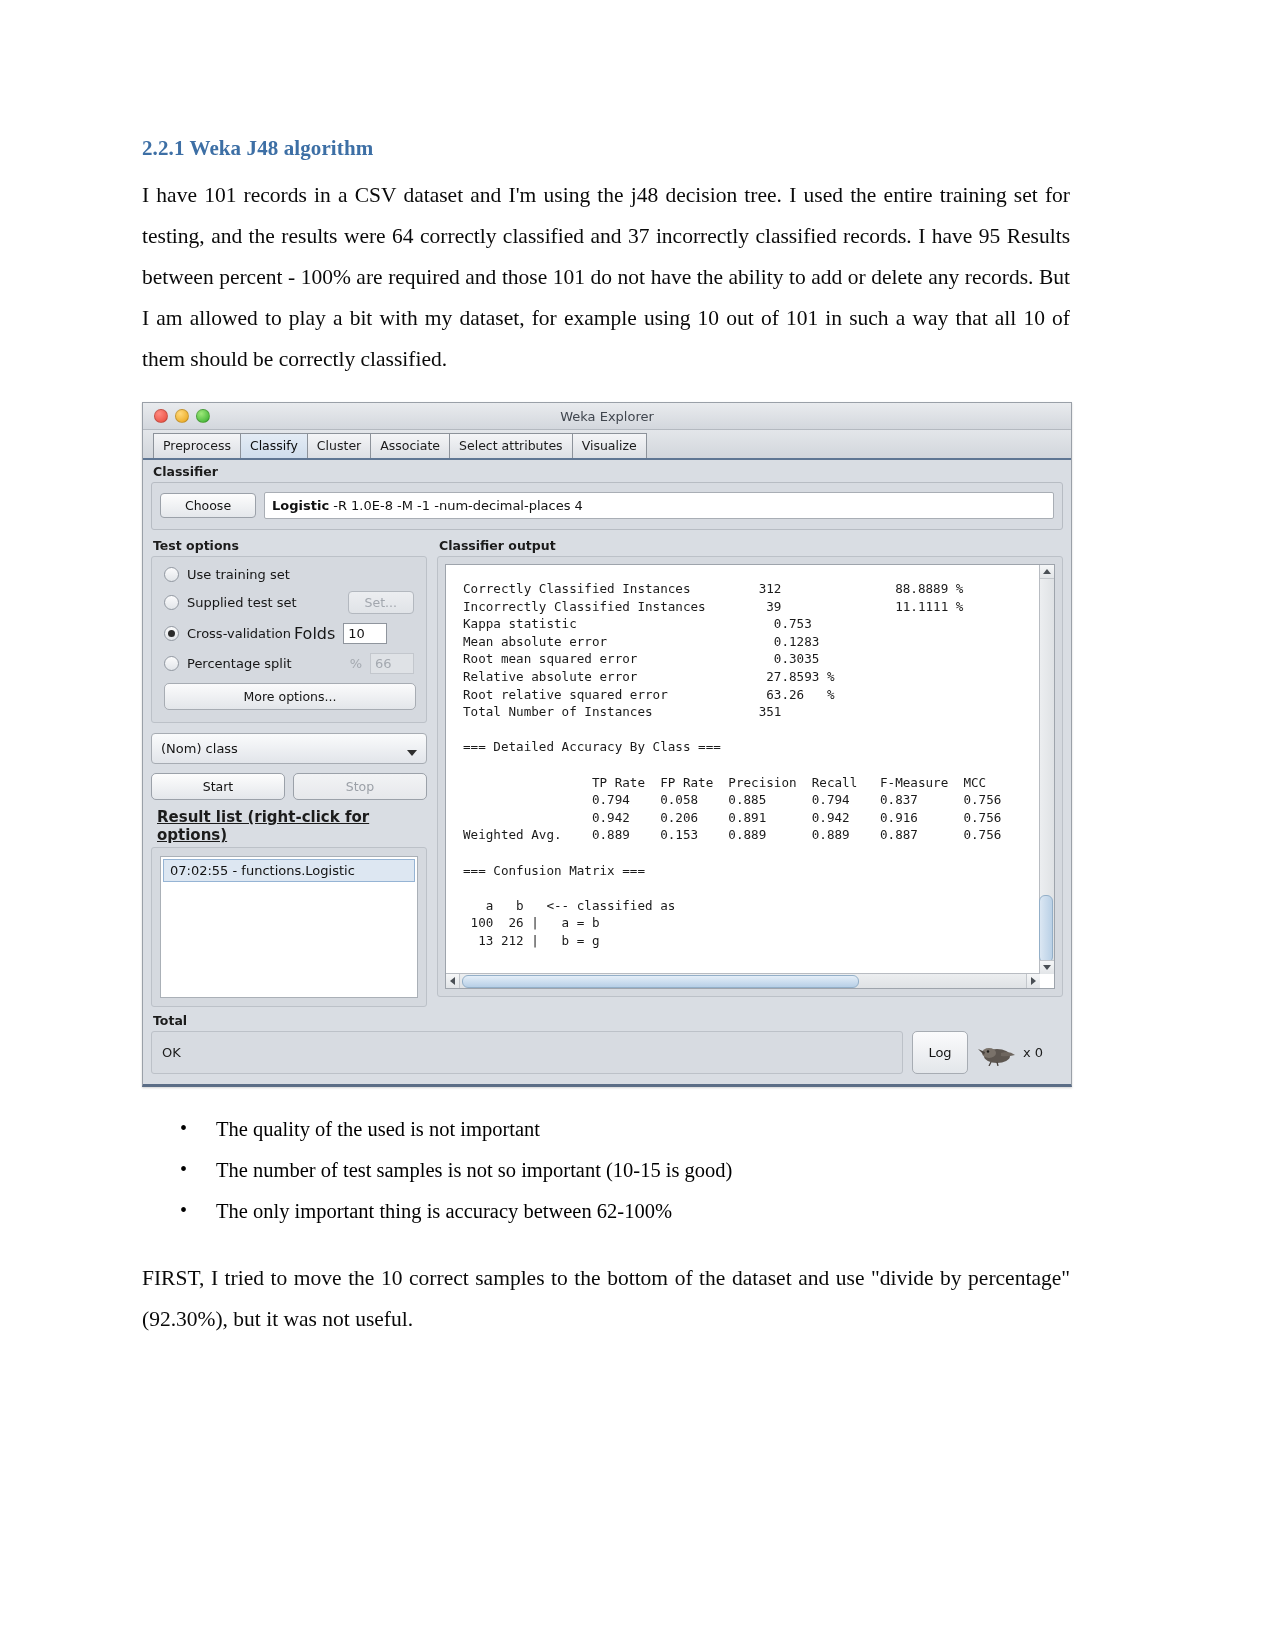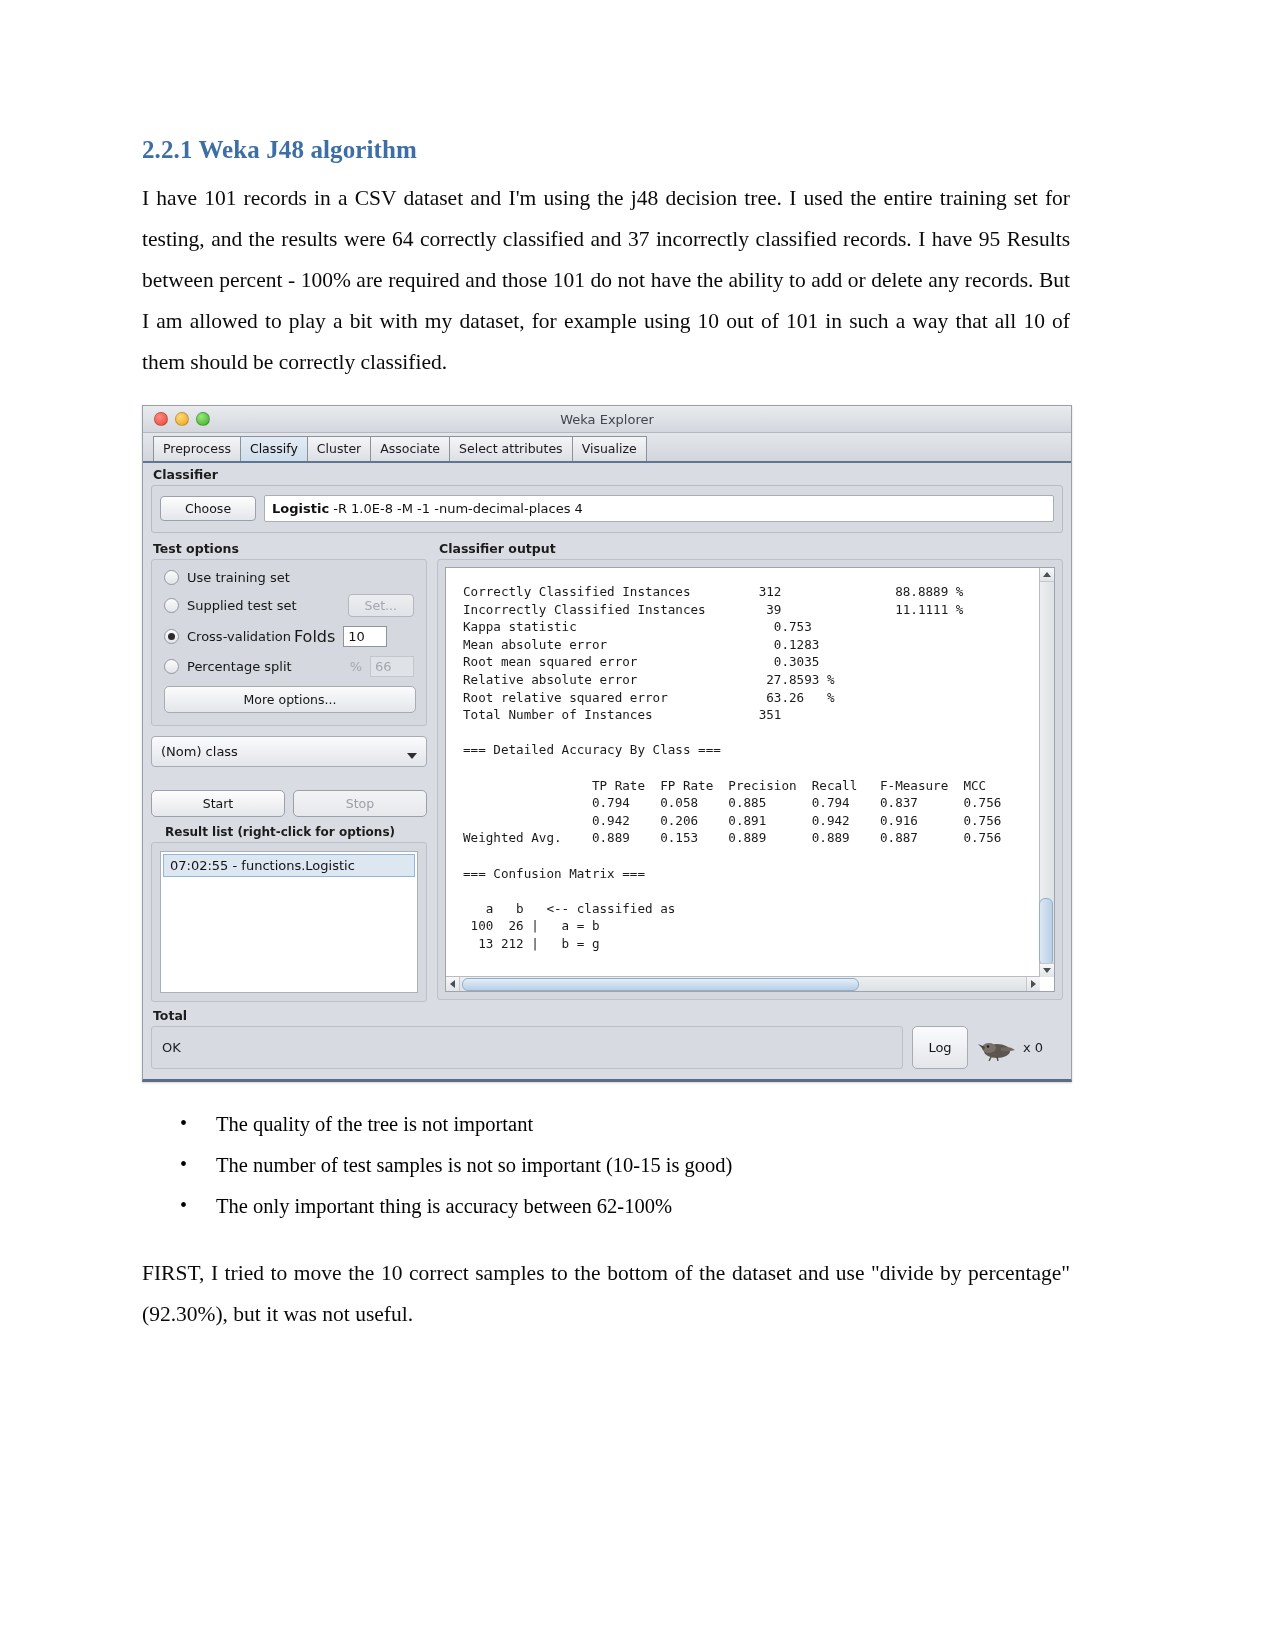--- a/index.html
+++ b/index.html
@@ -25,21 +25,21 @@
   .content {
     position: absolute;
     left: 142px;
     top: 136px;
     width: 928px;
   }
 
   
   h2.section-heading {
     font-family: "Liberation Serif", serif;
-    font-size: 25px;
+    font-size: 21px;
     font-weight: bold;
     color: #3d6fa5;
     margin: 0 0 14px 0;
     letter-spacing: 0.1px;
   }
   p.body-text {
     font-size: 21.5px;
     line-height: 41px;
     text-align: justify;
     margin: 0 0 18px 0;
@@ -268,26 +268,27 @@
     width: 0; height: 0;
     border-left: 5px solid transparent;
     border-right: 5px solid transparent;
     border-top: 6px solid #2e2e2e;
   }
   .start-stop {
     display: flex;
     gap: 8px;
     margin-top: 9px;
   }
-  .start-stop .btn { flex: 1; border-radius: 5px; padding: 5px 0; margin-top: 14px; }
+  .start-stop .btn { flex: 1; border-radius: 5px; padding: 5px 0; }
   .result-list-label {
-    font-size: 12px;
+    font-size: 15px;
     font-weight: bold;
-    margin: 8px 0 3px 14px;
+    margin: 8px 0 3px 6px;
     color: #1c1c1c;
+    text-decoration: underline;
   }
   .result-list-box {
     border: 1px solid #bcc1c8;
     border-radius: 3px;
     background: #d5d9df;
     padding: 8px;
     height: 142px;
   }
   .result-list-inner {
     background: #fff;
@@ -586,21 +587,21 @@
               </svg>
             </span>
             <span>x 0</span>
           </div>
         </div>
       </div>
 
     </div>
 
     <ul class="bullets">
-      <li>The quality of the tree is not important</li>
+      <li>The quality of the used is not important</li>
       <li>The number of test samples is not so important (10-15 is good)</li>
       <li>The only important thing is accuracy between 62-100%</li>
     </ul>
 
     <p class="body-text">FIRST, I tried to move the 10 correct samples to the bottom of the dataset and use "divide by percentage" (92.30%), but it was not useful.</p>
 
   </div>
 </div>
 
 </body></html>

